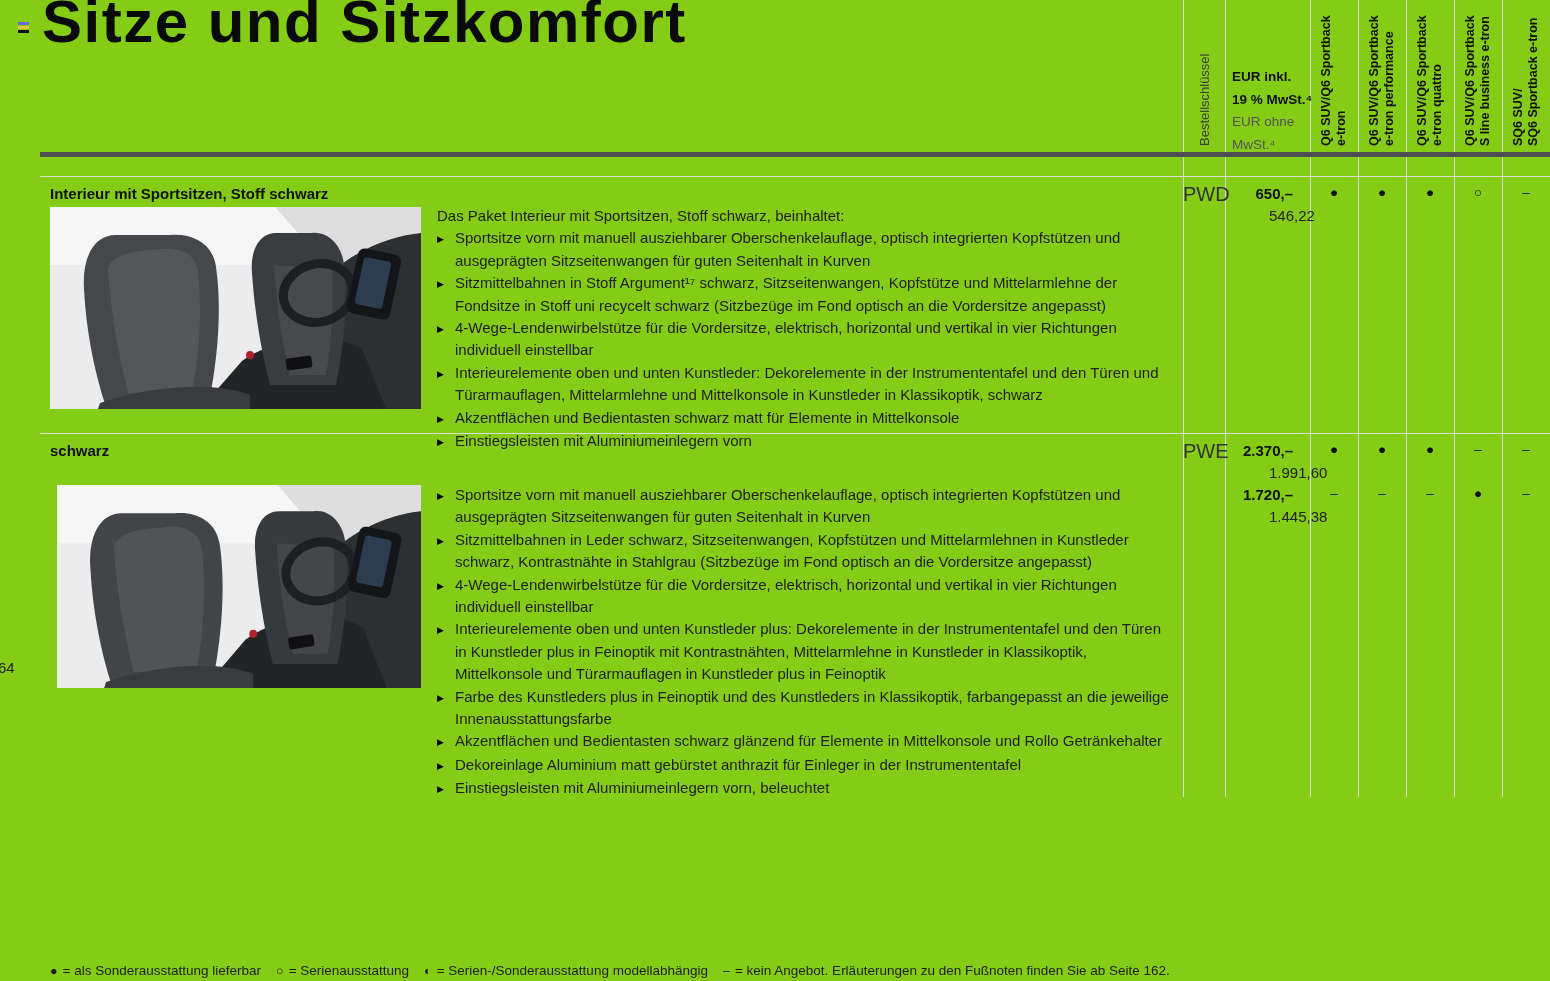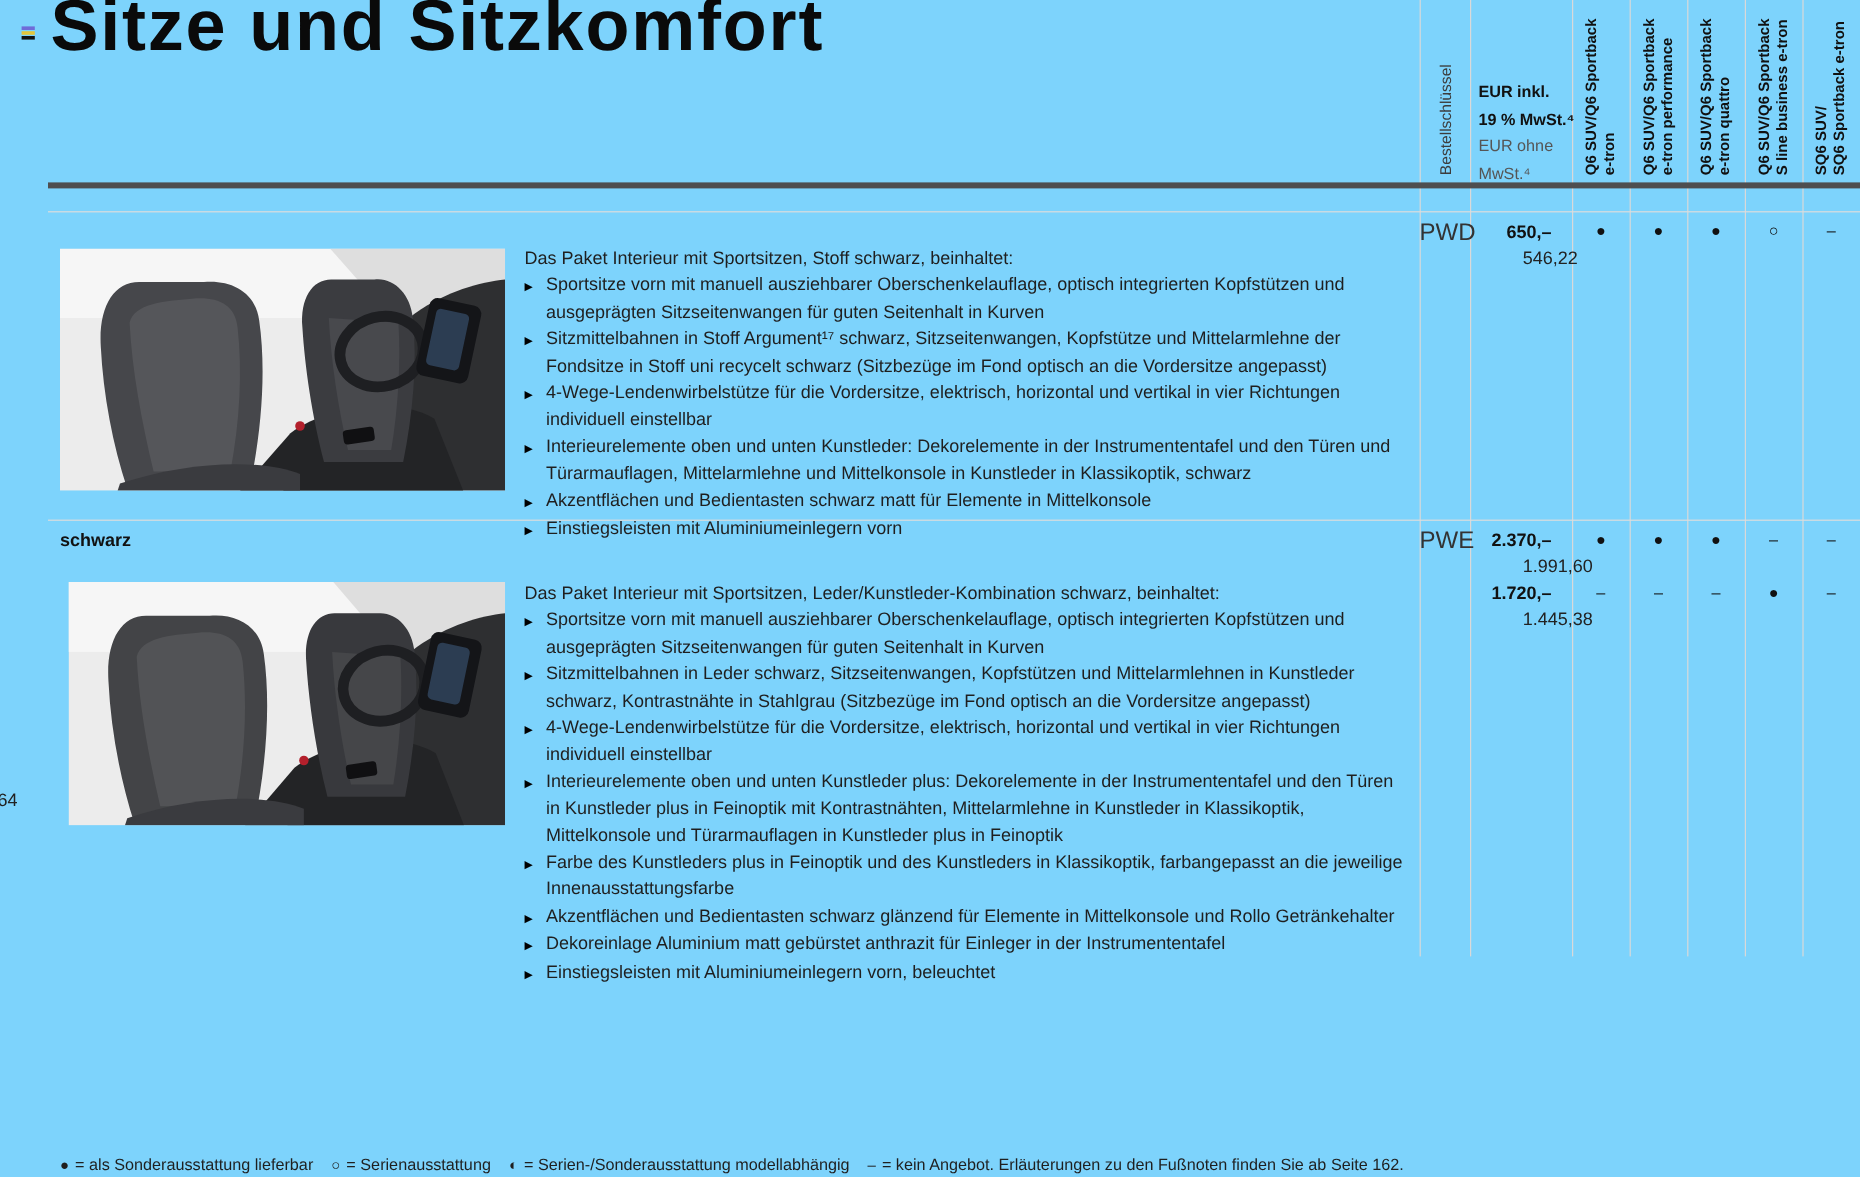--- a/index.html
+++ b/index.html
@@ -1,19 +1,19 @@
 <!DOCTYPE html>
 <html><head>
 <meta charset="utf-8">
 <style>
   * { margin:0; padding:0; box-sizing:border-box; }
   html,body { background:#ffffff; }
   .page {
     position:relative; width:1550px; height:981px; overflow:hidden;
-    background:#7dd3fc; font-family:"Liberation Sans", sans-serif; color:#1a1a1a;
+    background:#84cc16; font-family:"Liberation Sans", sans-serif; color:#1a1a1a;
   }
   
   .vline { position:absolute; top:0; width:1px; height:797px; background:#d9d9d9; }
   .thick-rule { position:absolute; left:40px; right:0; top:152px; height:5px; background:#4e4e50; }
   .thin-rule { position:absolute; left:40px; right:0; height:1px; background:#dcdcdc; }
   
   .page-title { position:absolute; left:42px; top:-13px; font-size:60px; font-weight:700; letter-spacing:1.5px; color:#0a0a0a; white-space:nowrap; }
   .bookmark { position:absolute; left:18px; top:22px; width:11px; }
   .bookmark div { height:3px; margin-bottom:1px; }
   
@@ -88,20 +88,21 @@
     <div>S line business e-tron</div>
   </div>
   <div class="vlabel" style="left:1511px">
     <div>SQ6 SUV/</div>
     <div>SQ6 Sportback e-tron</div>
   </div>
 
   <div class="thick-rule"></div>
   <div class="thin-rule" style="top:176px"></div>
 
+  <div class="row-title" style="top:183px">Interieur mit Sportsitzen, Stoff schwarz</div>
 
   <div class="img-frame" style="left:50px; top:207px; width:371px; height:202px">
     <svg width="371" height="202" viewBox="0 0 371 202">
       <rect width="371" height="202" fill="#ececec"></rect>
       <rect width="371" height="58" fill="#f6f6f6"></rect>
       <polygon points="225,0 371,0 371,92 262,42" fill="#dedede"></polygon>
       <path d="M371,26 C350,28 322,36 296,54 C248,88 214,146 186,202 L371,202 Z" fill="#2e2f31"></path>
       <path d="M150,202 L336,202 L312,142 C278,122 222,132 192,154 Z" fill="#232426"></path>
       <path d="M226,26 C210,26 200,42 202,66 C204,98 210,140 220,178 L286,178 C294,138 298,96 294,58 C292,38 278,24 262,26 Z" fill="#3b3c40"></path>
       <path d="M224,58 C226,96 232,134 240,168 L276,168 C282,132 284,94 282,62 Z" fill="#48494d"></path>
@@ -177,21 +178,20 @@
       <path d="M50,196 C110,176 170,176 200,188 L200,202 L48,202 Z" fill="#3a3b3f"></path>
       <ellipse cx="268" cy="86" rx="35" ry="29" fill="none" stroke="#1e1f22" stroke-width="9" transform="rotate(-14 268 86)"></ellipse>
       <rect x="302" y="44" width="44" height="66" rx="7" fill="#141518" transform="rotate(12 324 77)"></rect>
       <rect x="309" y="52" width="28" height="48" rx="4" fill="#2c3d52" transform="rotate(12 323 76)"></rect>
       <circle cx="200" cy="148" r="4" fill="#b3202c"></circle>
       <rect x="236" y="150" width="26" height="12" rx="3" fill="#101012" transform="rotate(-8 249 156)"></rect>
     </svg>
   </div>
 
   <div class="desc" style="top:484px">
-    <div class="intro">Das Paket Interieur mit Sportsitzen, Leder/Kunstleder-Kombination schwarz, beinhaltet:</div>
     <div class="bullet">
         <span class="mark">▶</span>
         <span class="txt">Sportsitze vorn mit manuell ausziehbarer Oberschenkelauflage, optisch integrierten Kopfstützen und ausgeprägten Sitz­seitenwangen für guten Seitenhalt in Kurven</span>
       </div>
     <div class="bullet">
         <span class="mark">▶</span>
         <span class="txt">Sitzmittelbahnen in Leder schwarz, Sitzseitenwangen, Kopfstützen und Mittelarmlehnen in Kunstleder schwarz, Kon­trastnähte in Stahlgrau (Sitzbezüge im Fond optisch an die Vordersitze angepasst)</span>
       </div>
     <div class="bullet">
         <span class="mark">▶</span>

